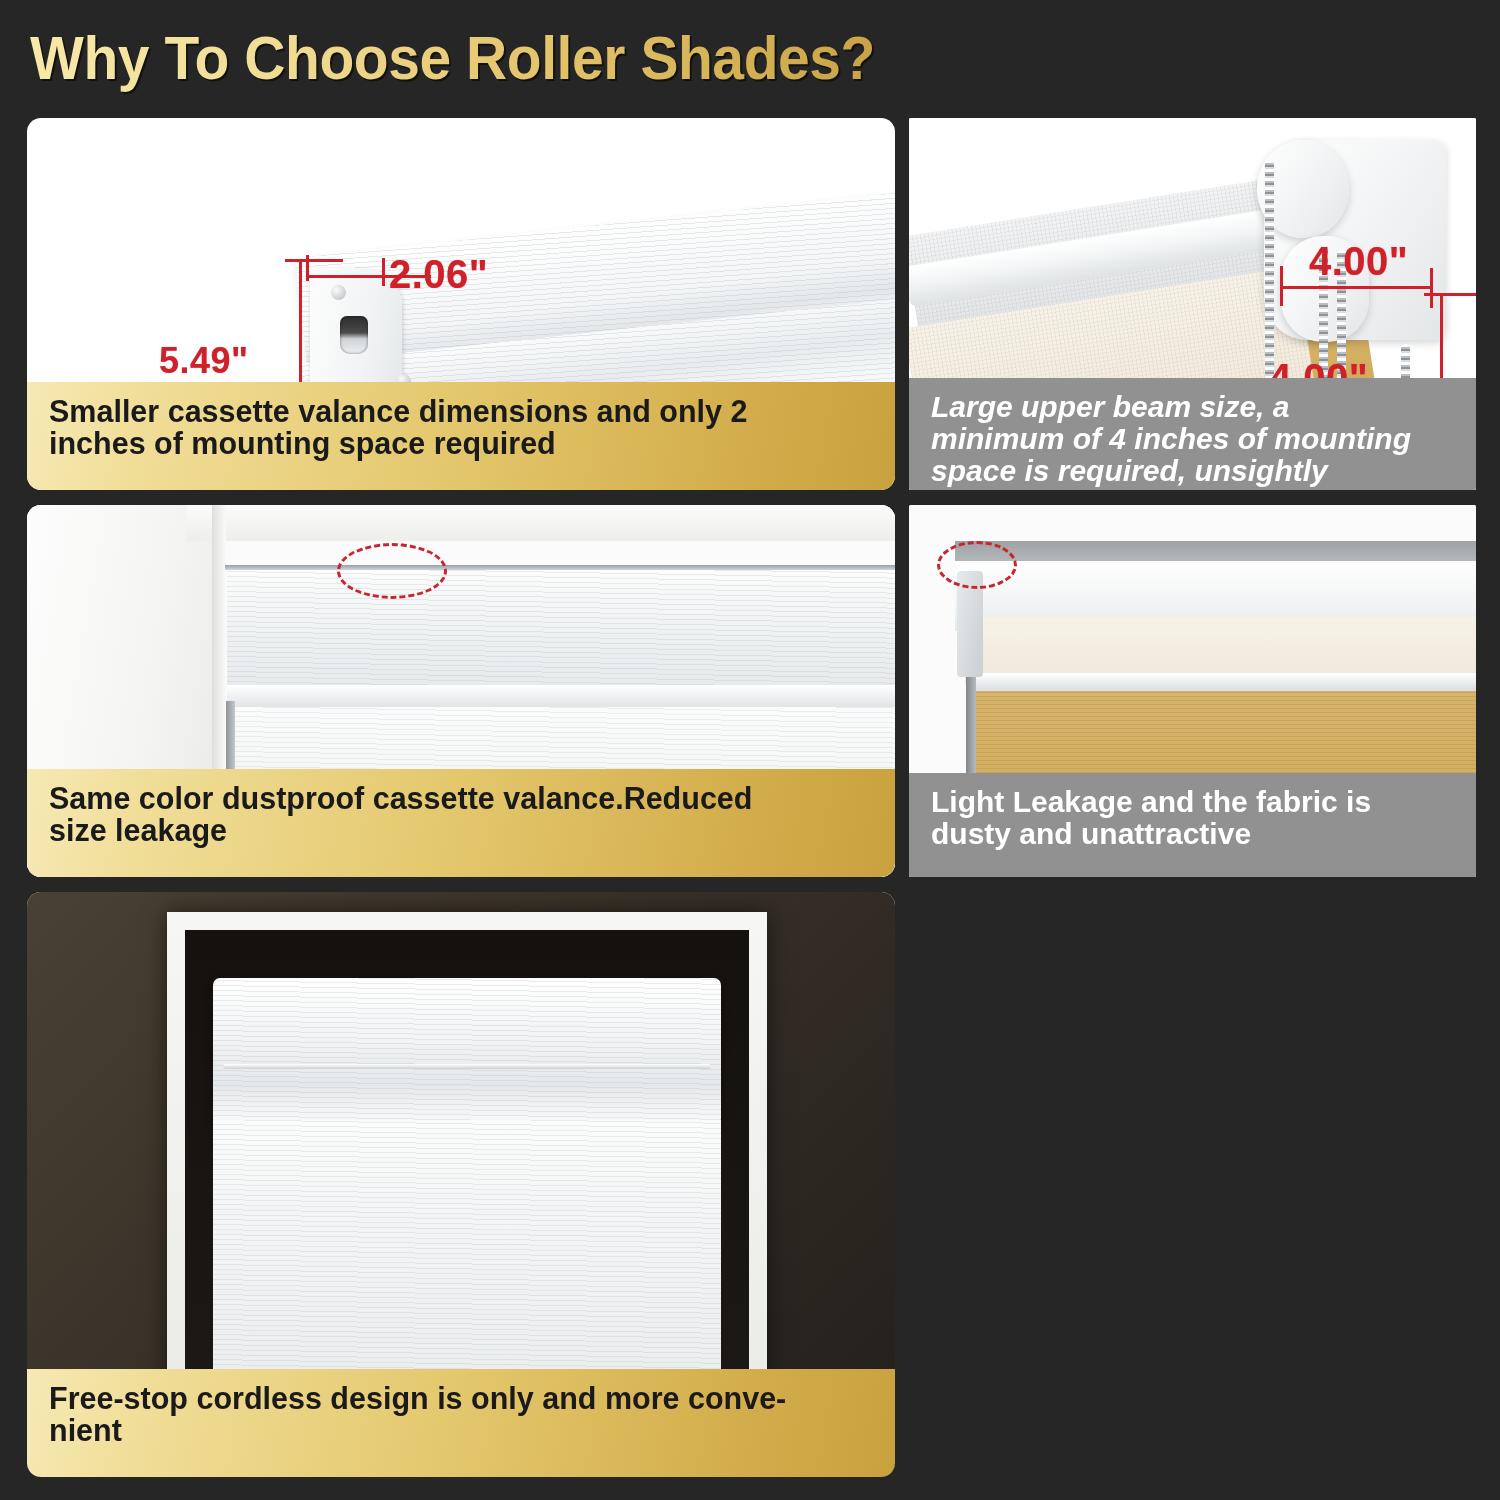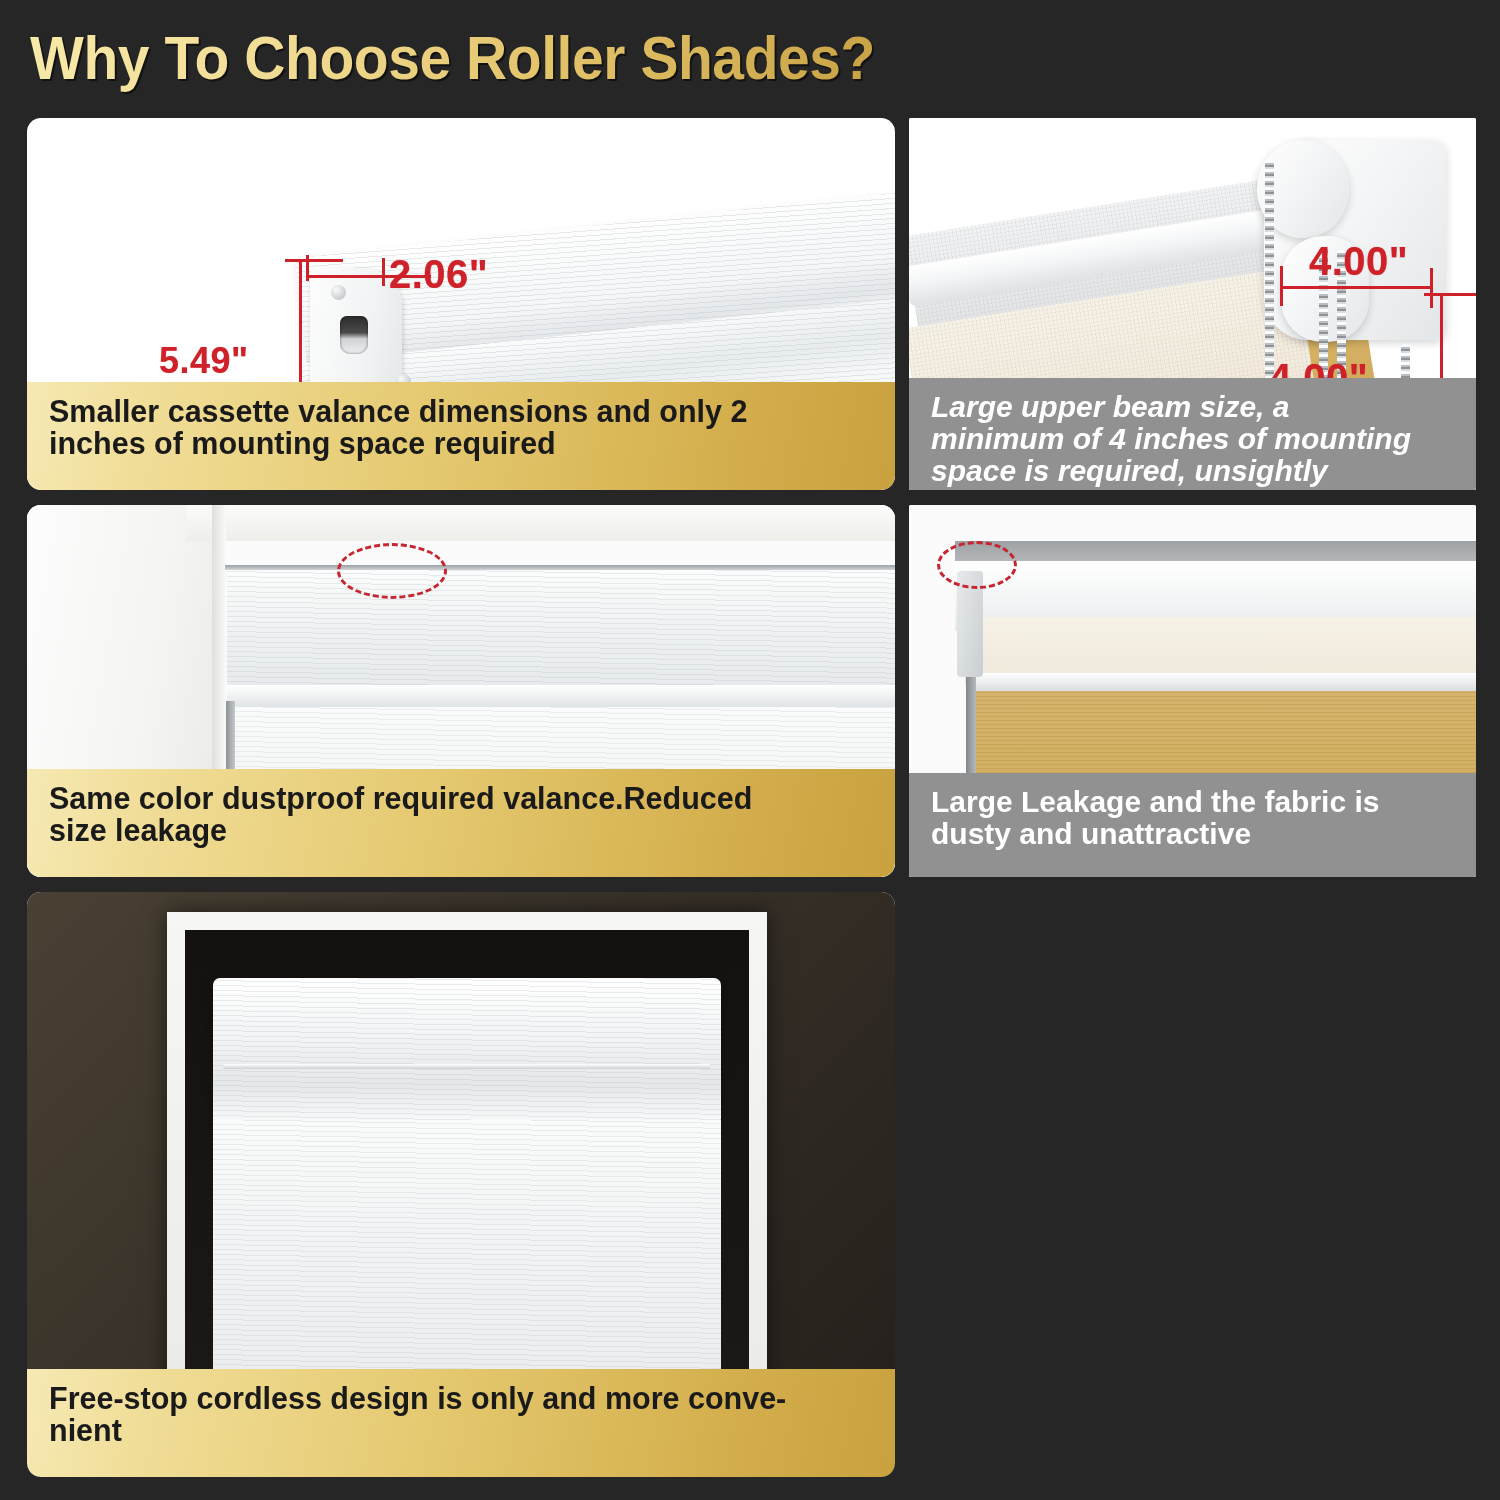--- a/index.html
+++ b/index.html
@@ -279,21 +279,21 @@
 
       <div class="dashring" style="left:310px;top:38px;width:110px;height:56px;"></div>
 
       <div class="arrowR" style="left:206px;top:294px;"></div>
       <div class="tick" style="left:228px;top:283px;width:4px;height:32px;"></div>
       <div class="tick" style="left:240px;top:283px;width:4px;height:32px;"></div>
       <div class="arrowL" style="left:250px;top:294px;"></div>
       <div class="gaptxt" style="position:absolute;left:278px;top:286px;">smaller gap</div>
     </div>
     <div class="cap gold">
-      <span>Same color dustproof required valance.Reduced</span>
+      <span>Same color dustproof cassette valance.Reduced</span>
       <span>size leakage</span>
     </div>
   </div>
 
   <div class="panel right row2">
     <div class="photo" style="background:#fbfbfb;">
       <div style="position:absolute;left:46px;top:36px;right:0;height:26px;background:linear-gradient(180deg,#9ea2a5,#b9bdc0);"></div>
       <div style="position:absolute;left:46px;top:56px;right:0;height:70px;background:linear-gradient(180deg,#ffffff,#f0f2f3 70%,#e6e9ea);"></div>
       <div style="position:absolute;left:56px;top:112px;right:0;height:68px;background:linear-gradient(180deg,#f7f2e7,#efe8db);"></div>
       <div style="position:absolute;left:60px;top:168px;right:0;height:18px;background:linear-gradient(180deg,#ffffff,#d9dde0);"></div>
@@ -305,21 +305,21 @@
 
       <div class="dashring" style="left:28px;top:36px;width:80px;height:48px;"></div>
 
       <div class="arrowR" style="left:20px;top:298px;"></div>
       <div class="tick" style="left:62px;top:286px;width:4px;height:34px;"></div>
       <div class="tick" style="left:82px;top:286px;width:4px;height:34px;"></div>
       <div class="arrowL" style="left:92px;top:298px;"></div>
       <div class="gaptxt" style="position:absolute;left:122px;top:289px;">Large gap</div>
     </div>
     <div class="cap gray">
-      <span>Large Leakage and the fabric is</span>
+      <span>Light Leakage and the fabric is</span>
       <span>dusty and unattractive</span>
     </div>
   </div>
 
   <div class="panel left row3">
     <div class="photo room">
       <div class="win-frame">
         <div class="win-inner">
           <div class="win-sky">
             <div class="tree" style="left:10px;width:120px;height:180px;"></div>

